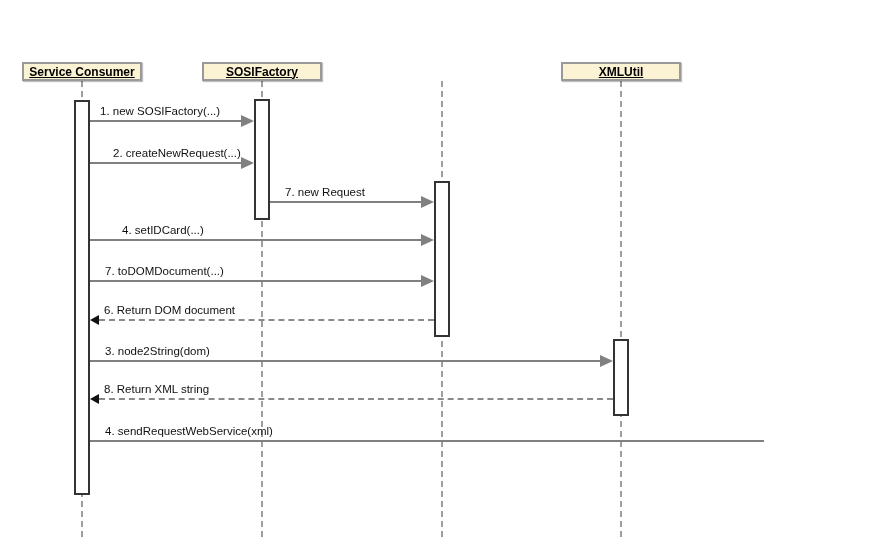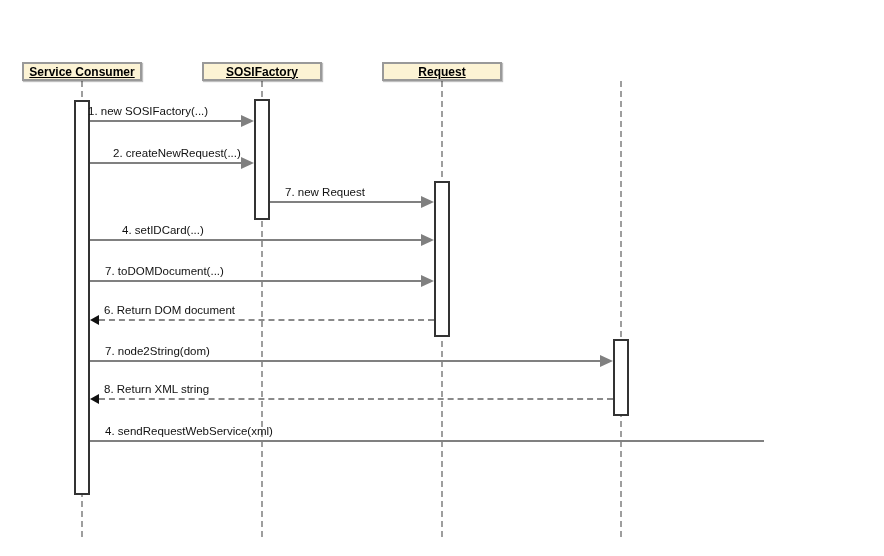--- a/index.html
+++ b/index.html
@@ -106,31 +106,31 @@
   <div class="lifeline" style="left:441px"></div>
   <div class="lifeline" style="left:620px"></div>
   <div class="lifeline" style="left:800px"></div>
 
   <div class="pbox" style="left:22px">
     <span class="pname">Service Consumer</span>
   </div>
   <div class="pbox" style="left:202px">
     <span class="pname">SOSIFactory</span>
   </div>
-  <div class="pbox" style="left:382px">
-    <span class="pname">Request</span>
+  <div class="pbox" style="left:561px">
+    <span class="pname">XMLUtil</span>
   </div>
 
   <div class="activation" style="left:74px;  top:100px; height:395px"></div>
   <div class="activation" style="left:254px; top:99px;  height:121px"></div>
   <div class="activation" style="left:434px; top:181px; height:156px"></div>
   <div class="activation" style="left:613px; top:339px; height:77px"></div>
   <div class="activation" style="left:793px; top:419px; height:44px"></div>
 
-  <div class="msg-label" style="left:88px; top:104px">1. new SOSIFactory(...)</div>
+  <div class="msg-label" style="left:100px; top:104px">1. new SOSIFactory(...)</div>
   <div class="msg-line" style="left:90px; top:120px; width:151px"></div>
   <div class="arrow-right" style="left:241px; top:115px"></div>
 
   <div class="msg-label" style="left:113px; top:146px">2. createNewRequest(...)</div>
   <div class="msg-line" style="left:90px; top:162px; width:151px"></div>
   <div class="arrow-right" style="left:241px; top:157px"></div>
 
   <div class="msg-label" style="left:285px; top:185px">7. new Request</div>
   <div class="msg-line" style="left:270px; top:201px; width:151px"></div>
   <div class="arrow-right" style="left:421px; top:196px"></div>
@@ -140,21 +140,21 @@
   <div class="arrow-right" style="left:421px; top:234px"></div>
 
   <div class="msg-label" style="left:105px; top:264px">7. toDOMDocument(...)</div>
   <div class="msg-line" style="left:90px; top:280px; width:331px"></div>
   <div class="arrow-right" style="left:421px; top:275px"></div>
 
   <div class="msg-label" style="left:104px; top:303px">6. Return DOM document</div>
   <div class="msg-line-dashed" style="left:99px; top:319px; width:335px"></div>
   <div class="arrow-left-return" style="left:90px; top:315px"></div>
 
-  <div class="msg-label" style="left:105px; top:344px">7. node2String(dom)</div>
+  <div class="msg-label" style="left:105px; top:344px">3. node2String(dom)</div>
   <div class="msg-line" style="left:90px; top:360px; width:510px"></div>
   <div class="arrow-right" style="left:600px; top:355px"></div>
 
   <div class="msg-label" style="left:104px; top:382px">8. Return XML string</div>
   <div class="msg-line-dashed" style="left:99px; top:398px; width:514px"></div>
   <div class="arrow-left-return" style="left:90px; top:394px"></div>
 
   <div class="msg-label" style="left:105px; top:424px">4. sendRequestWebService(xml)</div>
   <div class="msg-line" style="left:90px; top:440px; width:690px"></div>
   <div class="arrow-right" style="left:780px; top:435px"></div>

